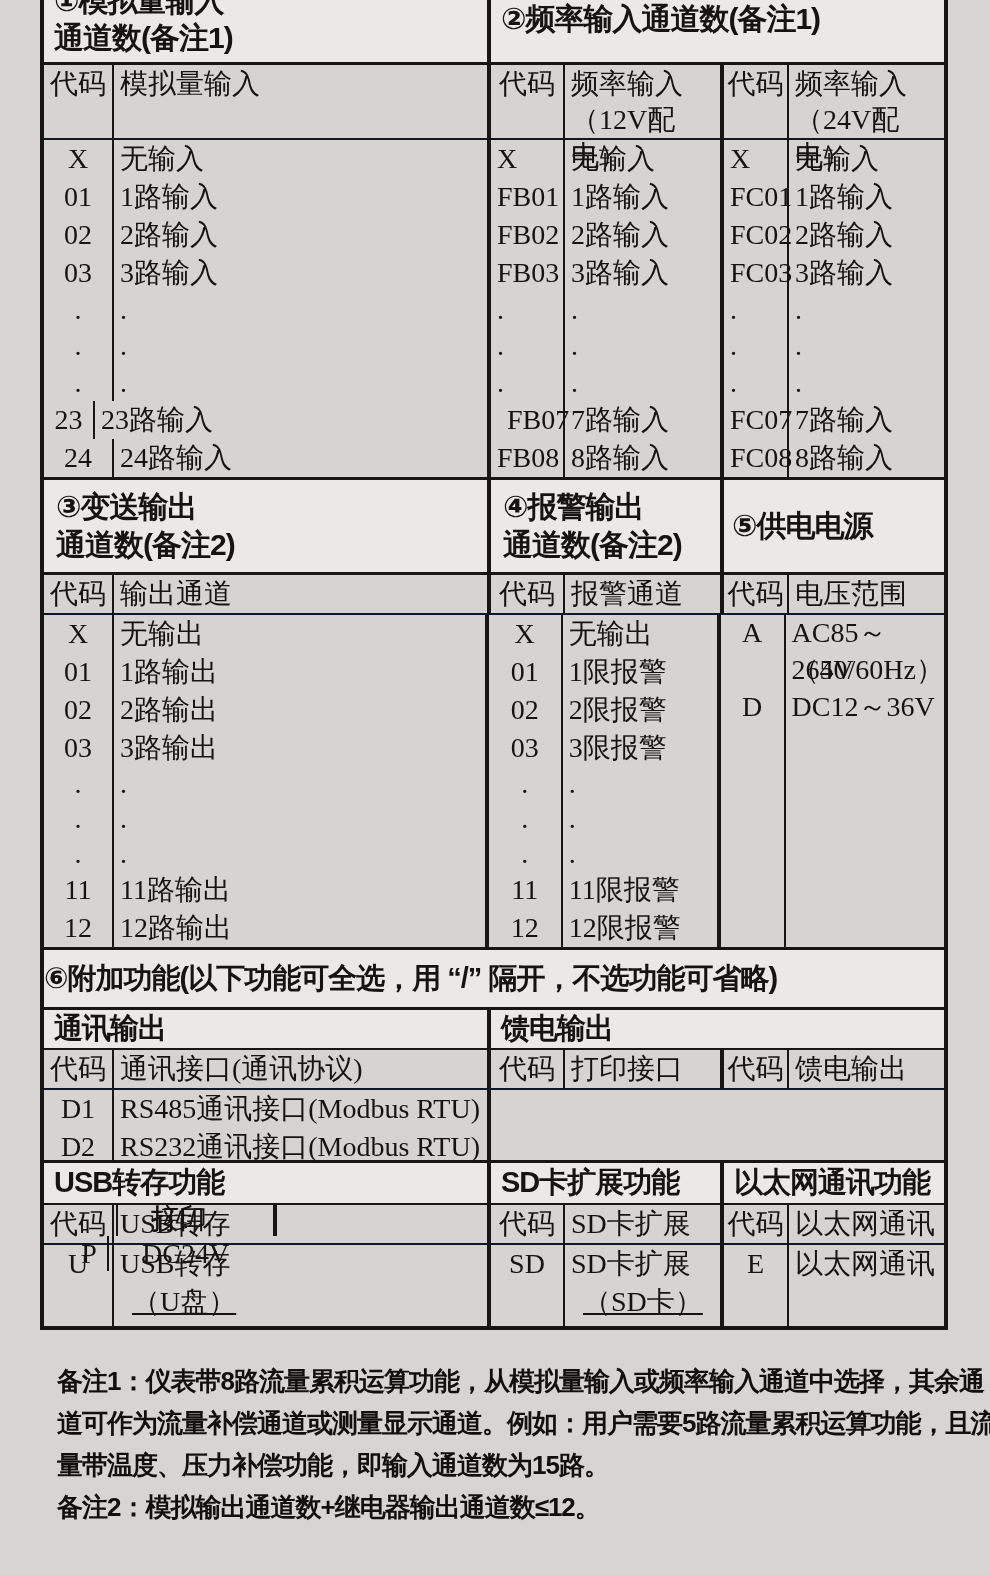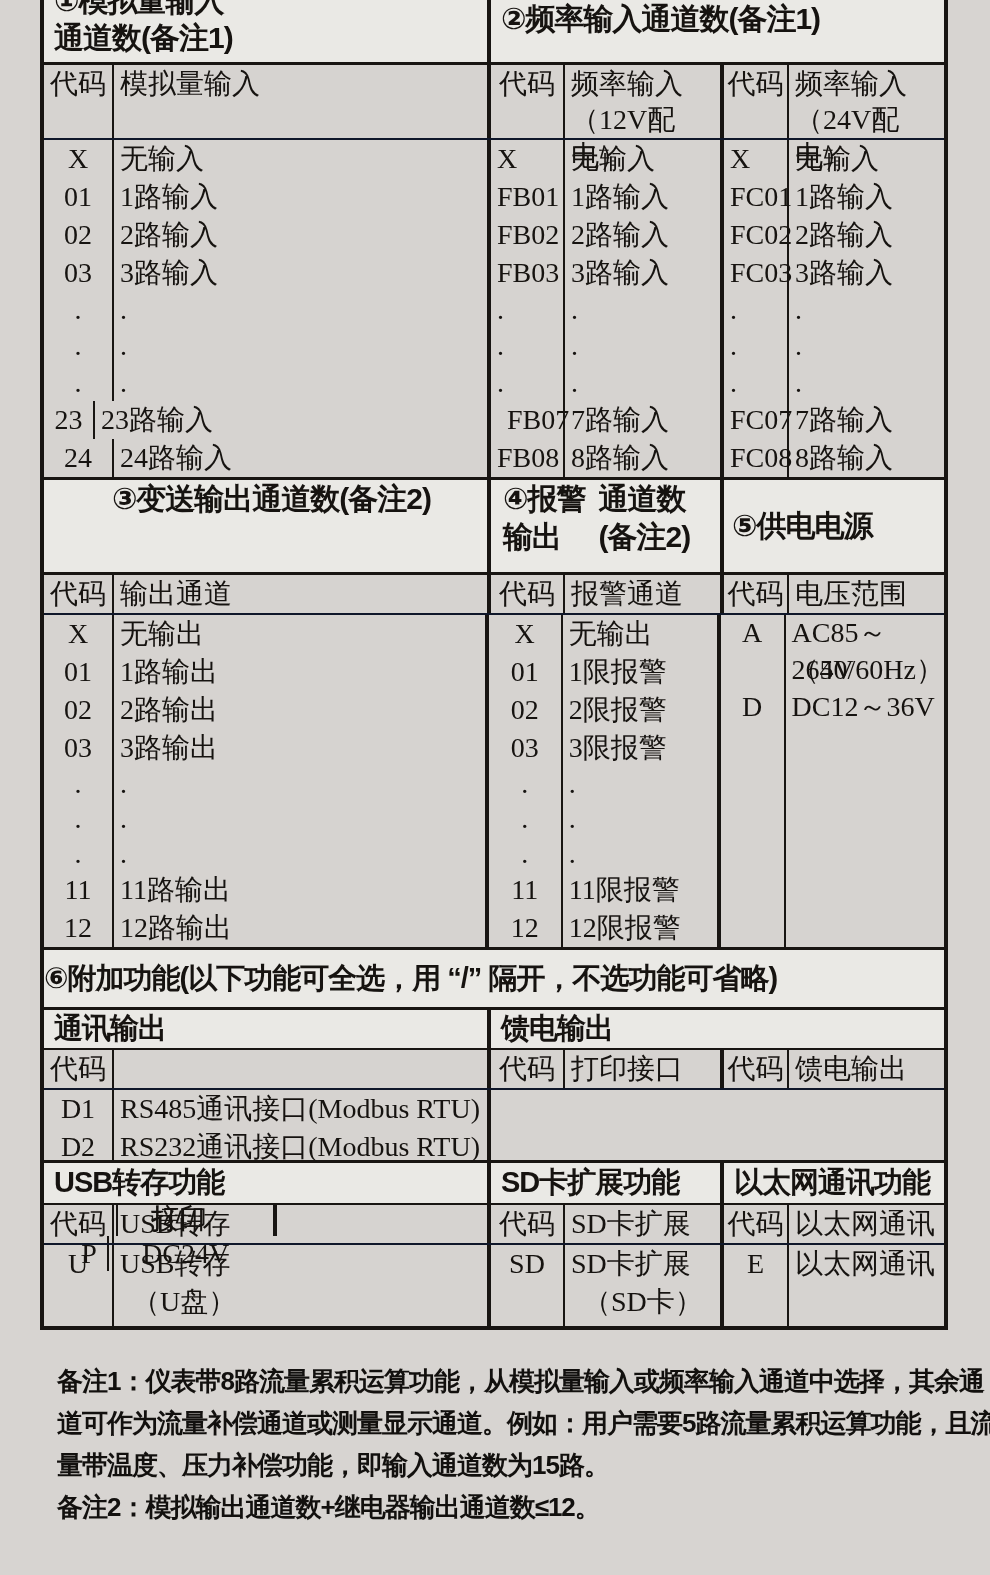--- a/index.html
+++ b/index.html
@@ -31,41 +31,41 @@
   .bcode{border-right:2px solid #181512;text-align:center;}
   .bval{flex:1;padding-left:6px;}
   
   .bandA{height:89px;font-size:30px;}
   .bandA .t2{display:flex;flex-direction:column;justify-content:center;padding-left:10px;line-height:37px;}
   .bandA .t1c{display:flex;align-items:center;padding-left:10px;}
   .headerB{height:75px;}
   .headerB .hcode,.headerB .hval{line-height:36px;padding-top:1px;}
   .dataB{height:340px;}
   .bandC{height:95px;font-size:30px;}
-  .bandC .t2{display:flex;flex-direction:row;justify-content:center;padding-left:12px;line-height:38px;}
+  .bandC .t2{display:flex;flex-direction:column;justify-content:center;padding-left:12px;line-height:38px;}
   .bandC .t1c{display:flex;align-items:center;padding-left:8px;}
   .headerD{height:40px;}
   .headerD .hcode,.headerD .hval{line-height:37px;}
   .dataD{height:335px;}
   .l5{height:36.8px;line-height:36.8px;}
   .s5code .l5{text-align:center;}
   .bandE{height:60px;font-size:29px;align-items:center;}
   .bandF{height:40px;font-size:29px;border-bottom:2px solid #181512;}
   .bandF div{display:flex;align-items:center;padding-left:10px;}
   .headerG{height:40px;}
   .headerG .hcode,.headerG .hval{line-height:37px;}
   .dataG{height:73px;flex-direction:column;}
   .lg{height:35px;line-height:35px;padding-left:27px;}
   .bandH{height:42px;font-size:29px;border-bottom:2px solid #181512;}
   .bandH div{display:flex;align-items:center;padding-left:10px;}
   .headerI{height:40px;}
   .headerI .hcode,.headerI .hval{line-height:37px;}
   .dataI{flex:1;}
   .li{height:38px;line-height:38px;}
-  .ind{padding-left:12px;}
+  .ind{padding-left:12px;text-decoration:underline;}
   
   .notes{position:absolute;left:57px;top:1360px;font-family:"Liberation Sans","DejaVu Sans",sans-serif;
          font-weight:700;font-size:26px;letter-spacing:-1px;color:#12100e;}
   .notes div{height:42px;line-height:42px;white-space:nowrap;}
 </style>
 </head>
 <body>
 
 <div class="screen">
   <div class="table">
@@ -343,20 +343,21 @@
     </div>
 
     <div class="band bandF">
       <div class="left447">通讯输出</div>
       <div class="fill">馈电输出</div>
     </div>
 
     <div class="hrow headerG">
       <div class="left447">
         <div class="hcode cw70">代码</div>
+        <div class="hval">通讯接口(通讯协议)</div>
       </div>
       <div class="mid233">
         <div class="hcode cw74">代码</div>
         <div class="hval">打印接口</div>
       </div>
       <div class="fill">
         <div class="hcode cw65">代码</div>
         <div class="hval">馈电输出</div>
       </div>
     </div>

